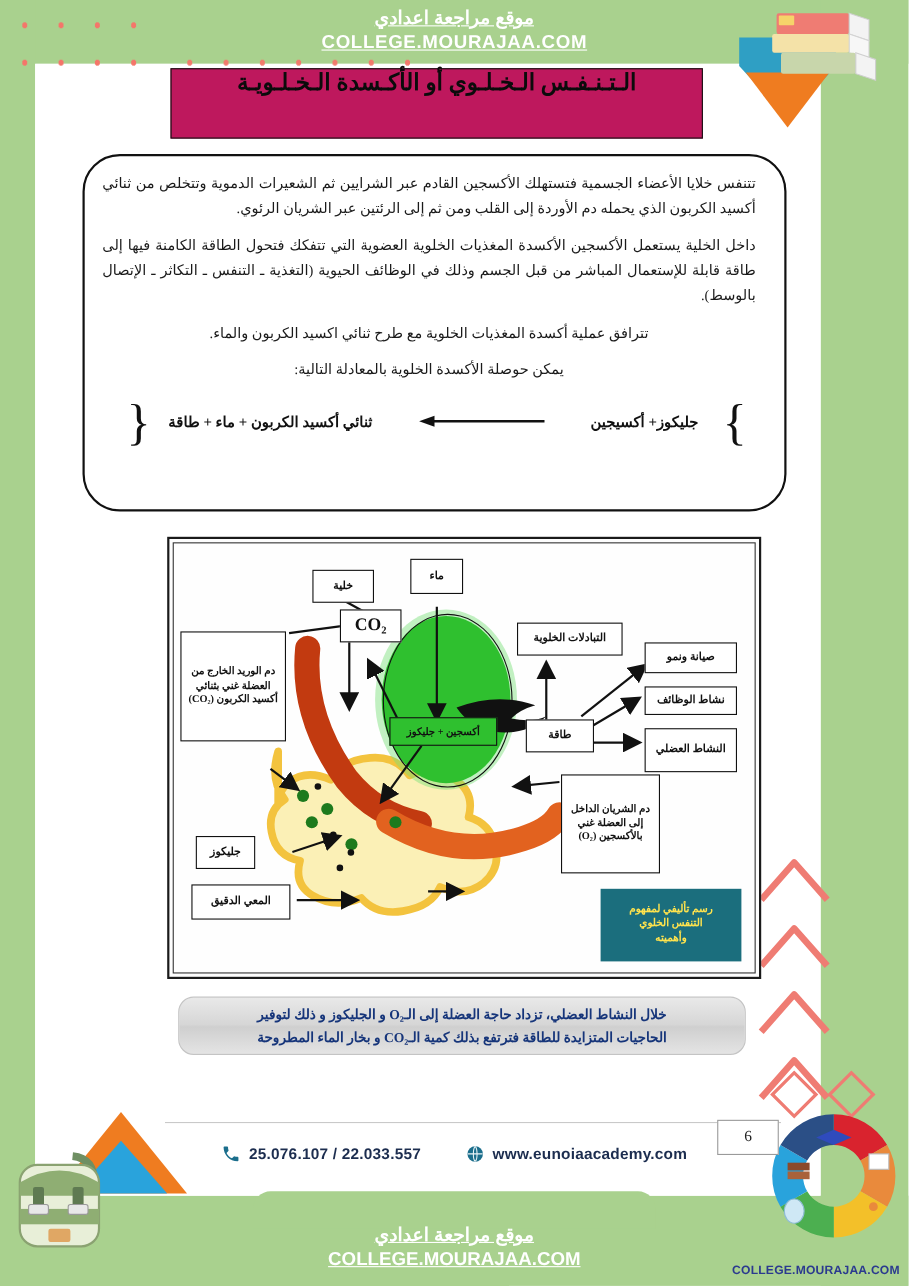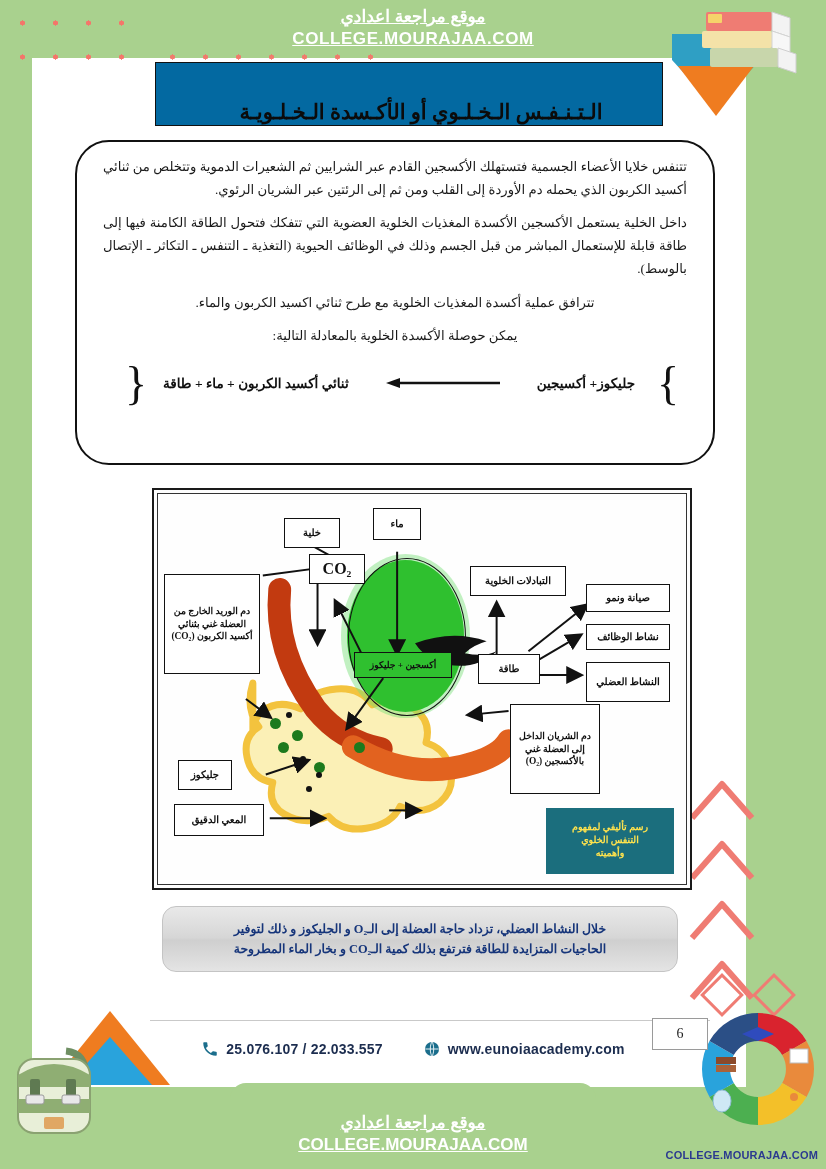--- a/index.html
+++ b/index.html
@@ -64,29 +64,29 @@
   .foot-text .f1{font-family:"Liberation Sans",sans-serif;font-weight:bold;font-size:17px;
                  color:#ffffff;text-decoration:underline;}
   .foot-text .f2{font-family:"Liberation Sans",sans-serif;font-weight:bold;font-size:17px;
                  color:#ffffff;text-decoration:underline;direction:ltr;margin-top:2px;}
   .corner-url{position:absolute;right:8px;bottom:8px;z-index:9;
               font-family:"Liberation Sans",sans-serif;font-weight:bold;font-size:11px;
               color:#2b3a8f;letter-spacing:.2px;direction:ltr;}
 
   
   .title-box{position:absolute;left:155px;top:62px;width:482px;height:62px;
-             background:#0369a1;border:1.6px solid #111;z-index:8;
-             display:flex;align-items:flex-end;justify-content:center;padding-left:24px;}
+             background:#be185d;border:1.6px solid #111;z-index:8;
+             display:flex;align-items:flex-start;justify-content:center;}
   .title-box span{font-family:"Liberation Serif","DejaVu Serif",serif;font-weight:bold;
                   font-size:21px;color:#0b0b0b;letter-spacing:3px;}
 
   
   .text-card{position:absolute;left:75px;top:140px;width:640px;height:325px;
              border:2.2px solid #111;border-radius:34px;background:#ffffff;z-index:8;
-             box-sizing:border-box;padding:14px 26px 10px 26px;}
+             box-sizing:border-box;padding:14px 26px 10px 16px;}
   .para{font-size:13.2px;line-height:1.72;color:#1a1a1a;text-align:justify;
         text-align-last:right;margin:0 0 11px 0;}
   .para.center-last{text-align-last:center;}
 
   
   .eq-row{position:relative;height:60px;margin-top:4px;}
   .brace{position:absolute;font-size:46px;line-height:1;color:#111;top:2px;
          font-family:"Liberation Serif",serif;}
   .brace-r{right:8px;}
   .brace-l{left:22px;}
@@ -116,21 +116,21 @@
   .dot-green{background:#1d7a1d;}
 
   .teal-note{position:absolute;right:12px;bottom:10px;width:128px;height:66px;
              background:#1b6e7d;z-index:7;display:flex;flex-direction:column;
              align-items:center;justify-content:center;gap:1px;}
   .teal-note div{font-size:9.5px;font-weight:bold;color:#ffe34d;line-height:1.25;}
 
   svg.ov{position:absolute;inset:0;width:100%;height:100%;z-index:5;pointer-events:none;}
 
   
-  .note-grey{position:absolute;left:162px;top:906px;width:516px;height:66px;
+  .note-grey{position:absolute;left:162px;top:906px;width:516px;height:53px;
              border-radius:14px;z-index:8;box-sizing:border-box;
              background:linear-gradient(180deg,#e9e9e9 0%,#d6d6d6 48%,#cfcfcf 52%,#e4e4e4 100%);
              border:1px solid #c4c4c4;display:flex;align-items:center;justify-content:center;
              padding:16px 22px;}
   .note-grey p{margin:0;font-size:12.4px;line-height:1.62;color:#16357a;font-weight:bold;
                text-align:center;}
 
   
   .contact{position:absolute;left:0;top:1040px;width:826px;z-index:8;
            display:flex;align-items:center;justify-content:center;gap:40px;direction:ltr;}

